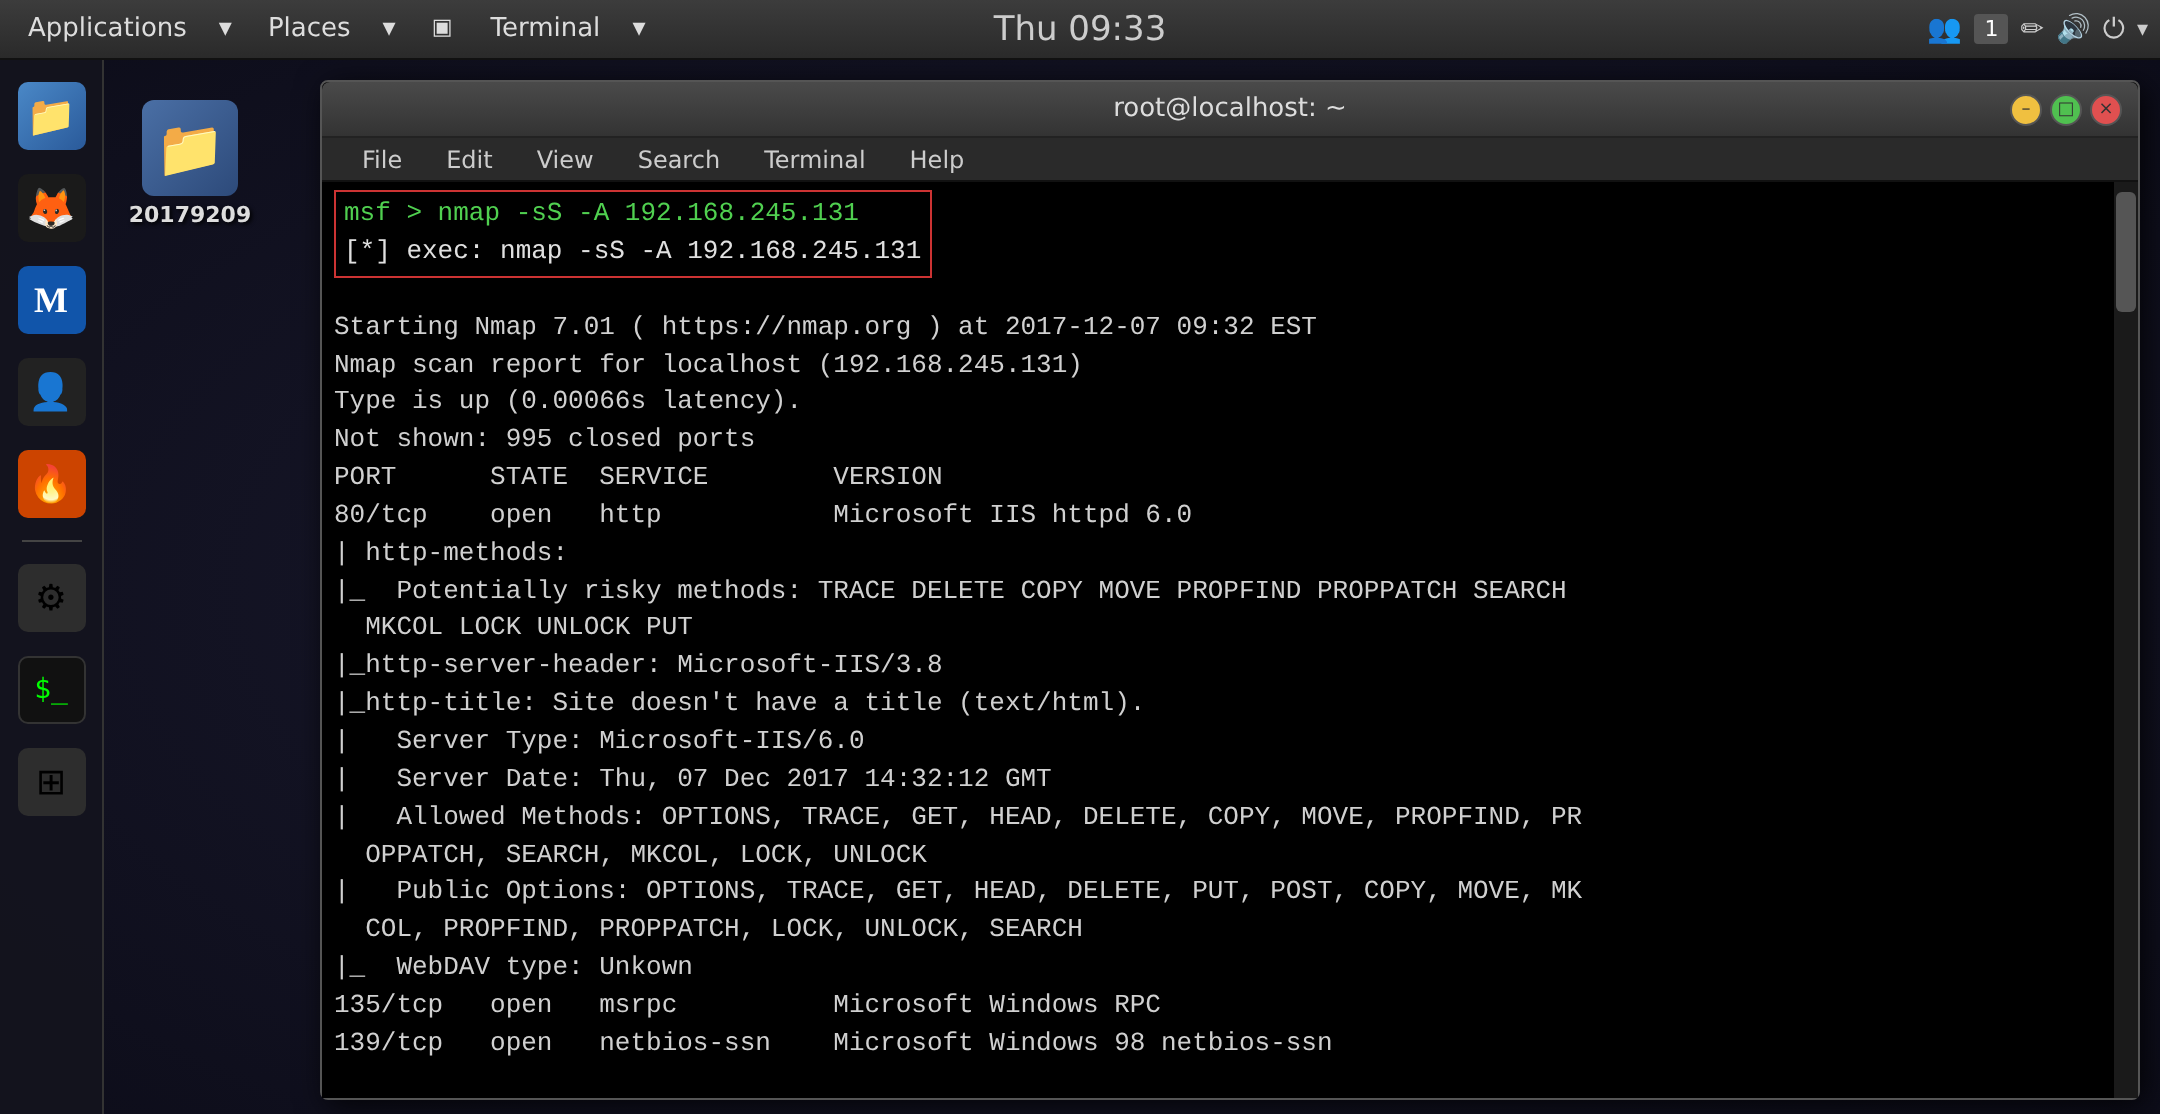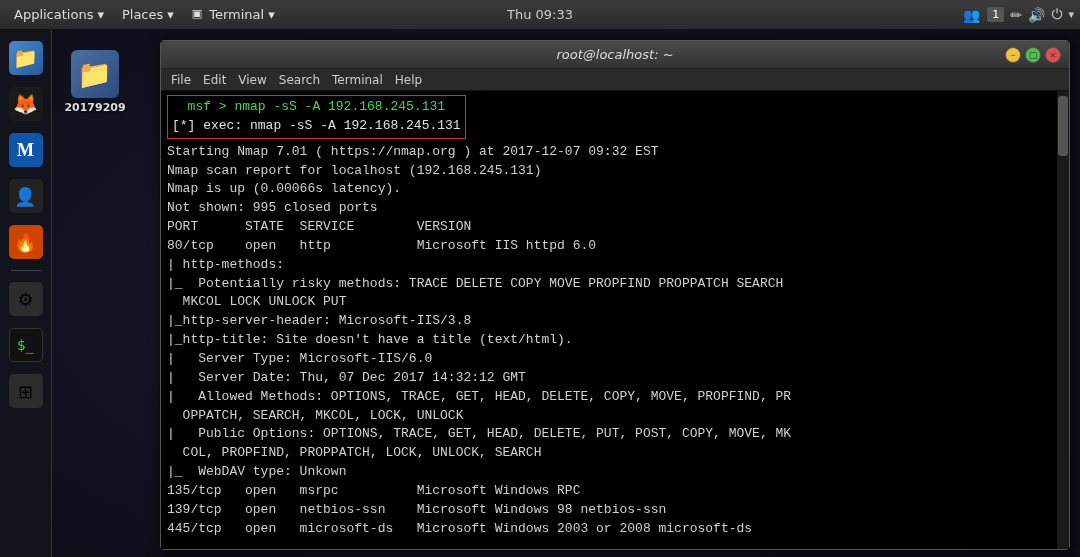--- a/index.html
+++ b/index.html
@@ -26,33 +26,33 @@
       z-index: 100;
       border-bottom: 1px solid #111;
     }
     .taskbar-left {
       display: flex;
       align-items: center;
       gap: 2px;
     }
     .taskbar-btn {
       display: flex;
-      gap: 4px;
+      gap: 16px;
       padding: 2px 8px;
       color: #ddd;
       font-size: 13px;
       cursor: pointer;
       border-radius: 3px;
     }
     .taskbar-center {
       position: absolute;
       left: 50%;
       transform: translateX(-50%);
       color: #ccc;
-      font-size: 13px;
+      font-size: 17px;
     }
     .taskbar-right {
       display: flex;
       align-items: center;
       gap: 6px;
     }
     .taskbar-num-badge {
       background: #555;
       color: #fff;
       font-size: 11px;
@@ -158,21 +158,20 @@
 
     .terminal-titlebar {
       height: 28px;
       background: linear-gradient(to bottom, #4a4a4a, #333);
       display: flex;
       align-items: center;
       justify-content: space-between;
       padding: 0 8px;
       border-radius: 4px 4px 0 0;
       border-bottom: 1px solid #222;
-      font-style: italic;
     }
     .terminal-title {
       color: #ddd;
       font-size: 13px;
       position: absolute;
       left: 50%;
       transform: translateX(-50%);
     }
     .terminal-controls {
       display: flex;
@@ -201,20 +200,21 @@
       display: flex;
       align-items: center;
       padding: 0 4px;
       border-bottom: 1px solid #111;
     }
     .menu-item {
       color: #ccc;
       font-size: 12px;
       padding: 2px 6px;
       cursor: pointer;
+      margin-left: 10px;
     }
 
     .terminal-body {
       flex: 1;
       overflow: hidden;
       position: relative;
       display: flex;
     }
     .terminal-content {
       flex: 1;
@@ -239,23 +239,22 @@
       position: absolute;
       top: 5px;
       left: 1px;
     }
 
     
     .cmd-highlight {
       border: 1.5px solid #cc3333;
       padding: 2px 4px;
       display: inline-block;
-      margin-bottom: 4px;
+      margin-bottom: 16px;
       background: rgba(0,0,0,0.3);
-      text-align: center;
     }
     .cmd-line {
       display: block;
       white-space: pre;
     }
     .green { color: #50d050; }
     .white { color: #e0e0e0; }
   </style>
 </head>
 <body>
@@ -363,39 +362,38 @@
     <div class="terminal-body">
       <div class="terminal-content">
         
         <div class="cmd-highlight">
           <span class="cmd-line green">msf &gt; nmap -sS -A 192.168.245.131</span>
           <span class="cmd-line white">[*] exec: nmap -sS -A 192.168.245.131</span>
         </div>
         <br>
         <span class="cmd-line">Starting Nmap 7.01 ( https://nmap.org ) at 2017-12-07 09:32 EST</span>
         <span class="cmd-line">Nmap scan report for localhost (192.168.245.131)</span>
-        <span class="cmd-line">Nmap is up (0.00066s latency).</span>
+        <span class="cmd-line">Type is up (0.00066s latency).</span>
         <span class="cmd-line">Not shown: 995 closed ports</span>
         <span class="cmd-line">PORT      STATE  SERVICE        VERSION</span>
         <span class="cmd-line">80/tcp    open   http           Microsoft IIS httpd 6.0</span>
         <span class="cmd-line">| http-methods:</span>
         <span class="cmd-line">|_  Potentially risky methods: TRACE DELETE COPY MOVE PROPFIND PROPPATCH SEARCH</span>
         <span class="cmd-line">  MKCOL LOCK UNLOCK PUT</span>
         <span class="cmd-line">|_http-server-header: Microsoft-IIS/3.8</span>
         <span class="cmd-line">|_http-title: Site doesn't have a title (text/html).</span>
         <span class="cmd-line">|   Server Type: Microsoft-IIS/6.0</span>
         <span class="cmd-line">|   Server Date: Thu, 07 Dec 2017 14:32:12 GMT</span>
         <span class="cmd-line">|   Allowed Methods: OPTIONS, TRACE, GET, HEAD, DELETE, COPY, MOVE, PROPFIND, PR</span>
         <span class="cmd-line">  OPPATCH, SEARCH, MKCOL, LOCK, UNLOCK</span>
         <span class="cmd-line">|   Public Options: OPTIONS, TRACE, GET, HEAD, DELETE, PUT, POST, COPY, MOVE, MK</span>
         <span class="cmd-line">  COL, PROPFIND, PROPPATCH, LOCK, UNLOCK, SEARCH</span>
         <span class="cmd-line">|_  WebDAV type: Unkown</span>
         <span class="cmd-line">135/tcp   open   msrpc          Microsoft Windows RPC</span>
         <span class="cmd-line">139/tcp   open   netbios-ssn    Microsoft Windows 98 netbios-ssn</span>
-        <span class="cmd-line">445/tcp   open   microsoft-ds   Microsoft Windows 2003 or 2008 microsoft-ds</span>
       </div>
       <div class="terminal-scrollbar">
         <div class="scrollbar-thumb"></div>
       </div>
     </div>
   </div>
 
 </div>
 
 </body></html>

